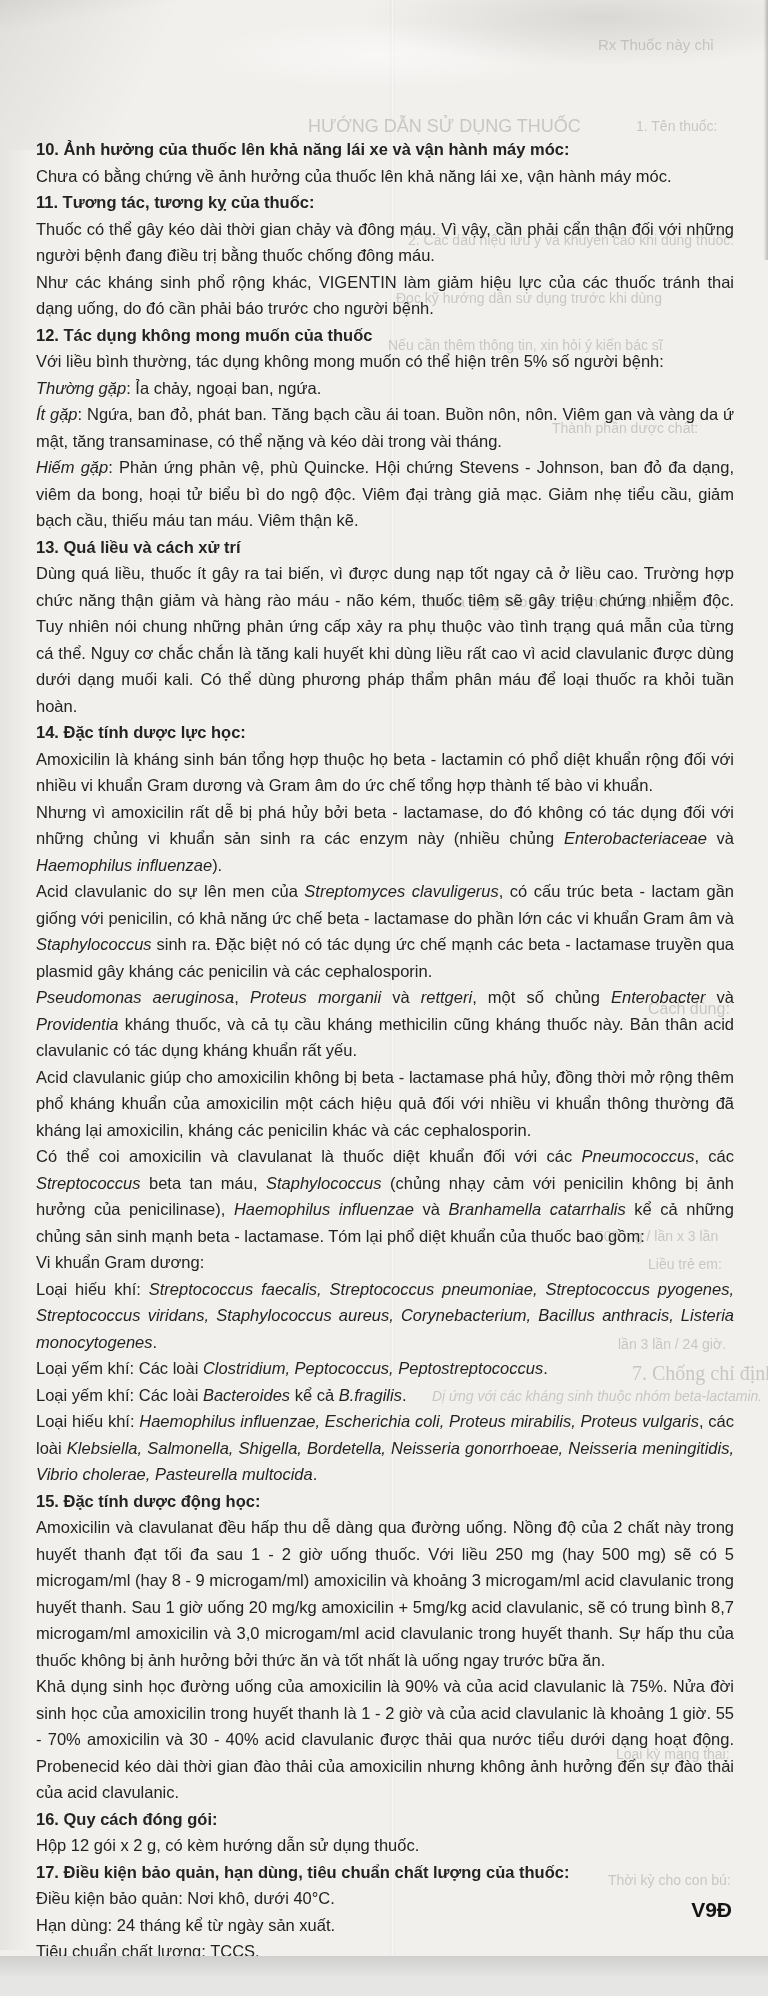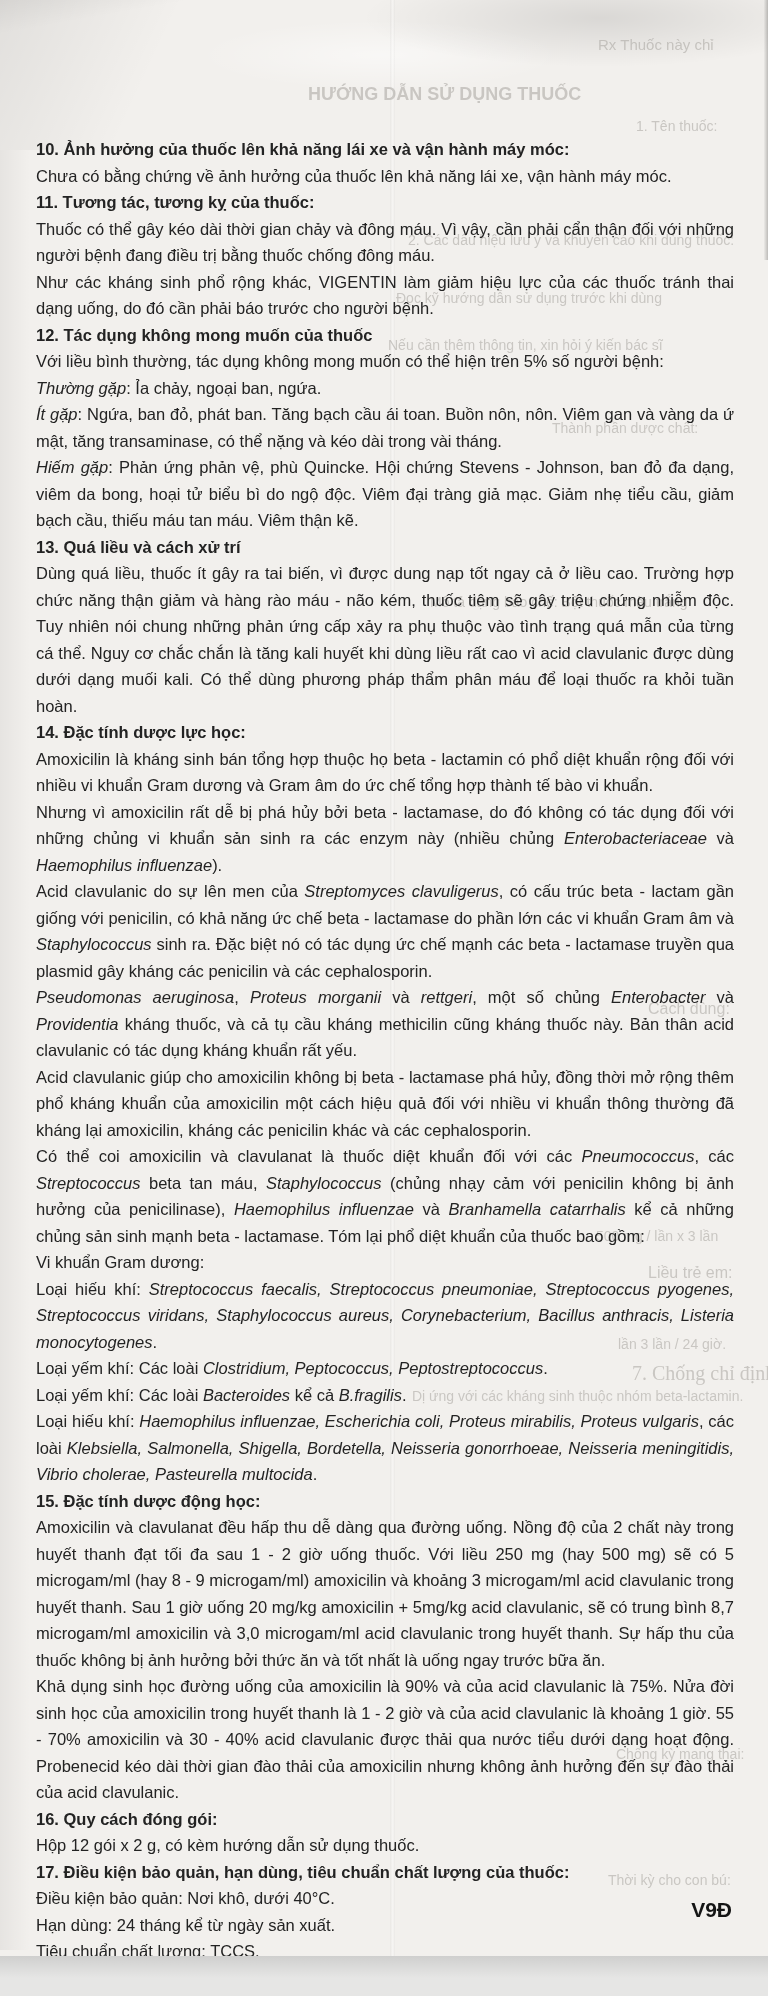--- a/index.html
+++ b/index.html
@@ -63,46 +63,46 @@
   }
   .bleed-layer { position: absolute; inset: 0; z-index: 1; pointer-events: none; }
   .bleed {
     position: absolute;
     color: #a8a5a0;
     opacity: 0.55;
     filter: blur(0.5px);
     white-space: nowrap;
     font-size: 14px;
   }
-  .bleed.bold { font-weight: bold; }
+  .bleed.bold { font-weight: normal; margin-top: 32px; }
 </style>
 </head>
 <body>
 
 <div class="paper">
   <div class="crease-top"></div>
   <div class="crease-left"></div>
   <div class="fold-line"></div>
   <div class="edge-right"></div>
   <div class="bleed-layer">
       <div class="bleed" style="top: 36px; left: 598px; font-size: 15px;">Rx Thuốc này chỉ</div>
       <div class="bleed bold" style="top: 84px; left: 308px; font-size: 18px;">HƯỚNG DẪN SỬ DỤNG THUỐC</div>
       <div class="bleed" style="top: 118px; left: 636px; font-size: 14px;">1. Tên thuốc:</div>
       <div class="bleed" style="top: 232px; left: 408px; font-size: 14px;">2. Các dấu hiệu lưu ý và khuyến cáo khi dùng thuốc:</div>
       <div class="bleed" style="top: 290px; left: 396px; font-size: 14px;">Đọc kỹ hướng dẫn sử dụng trước khi dùng</div>
       <div class="bleed" style="top: 337px; left: 388px; font-size: 14px; text-align: center;">Nếu cần thêm thông tin, xin hỏi ý kiến bác sĩ</div>
       <div class="bleed" style="top: 420px; left: 552px; font-size: 14px;">Thành phần dược chất:</div>
       <div class="bleed" style="top: 594px; left: 430px; font-size: 14px;">Mô tả dạng bào chế: Bột thuốc màu trắng</div>
       <div class="bleed" style="top: 1000px; left: 648px; font-size: 16px;">Cách dùng:</div>
       <div class="bleed" style="top: 1228px; left: 596px; font-size: 14px;">500 mg / lần x 3 lần</div>
-      <div class="bleed" style="top: 1256px; left: 648px; font-size: 16px; margin-top: 8px;">Liều trẻ em:</div>
+      <div class="bleed" style="top: 1256px; left: 648px; font-size: 14px;">Liều trẻ em:</div>
       <div class="bleed" style="top: 1336px; left: 618px; font-size: 14px;">lần 3 lần / 24 giờ.</div>
       <div class="bleed" style="top: 1362px; left: 632px; font-size: 20px; font-family: Liberation Serif, serif;">7. Chống chỉ định</div>
-      <div class="bleed" style="top: 1388px; left: 412px; font-size: 14px;">Dị ứng với các kháng sinh thuộc nhóm beta-lactamin.</div>
-      <div class="bleed" style="top: 1746px; left: 616px; font-size: 14px;">Chống kỳ mang thai:</div>
+      <div class="bleed" style="top: 1388px; left: 432px; font-size: 14px; font-style: italic;">Dị ứng với các kháng sinh thuộc nhóm beta-lactamin.</div>
+      <div class="bleed" style="top: 1746px; left: 616px; font-size: 14px;">Loại kỳ mang thai:</div>
       <div class="bleed" style="top: 1872px; left: 608px; font-size: 14px;">Thời kỳ cho con bú:</div>
     </div>
   <div class="content">
       <p class="heading"><span>10. Ảnh hưởng của thuốc lên khả năng lái xe và vận hành máy móc:</span></p>
       <p class="para"><span>Chưa có bằng chứng về ảnh hưởng của thuốc lên khả năng lái xe, vận hành máy móc.</span></p>
       <p class="heading"><span>11. Tương tác, tương kỵ của thuốc:</span></p>
       <p class="para"><span>Thuốc có thể gây kéo dài thời gian chảy và đông máu. Vì vậy, cần phải cẩn thận đối với những người bệnh đang điều trị bằng thuốc chống đông máu.</span></p>
       <p class="para"><span>Như các kháng sinh phổ rộng khác, VIGENTIN làm giảm hiệu lực của các thuốc tránh thai dạng uống, do đó cần phải báo trước cho người bệnh.</span></p>
       <p class="heading"><span>12. Tác dụng không mong muốn của thuốc</span></p>
       <p class="para"><span>Với liều bình thường, tác dụng không mong muốn có thể hiện trên 5% số người bệnh:</span></p>

